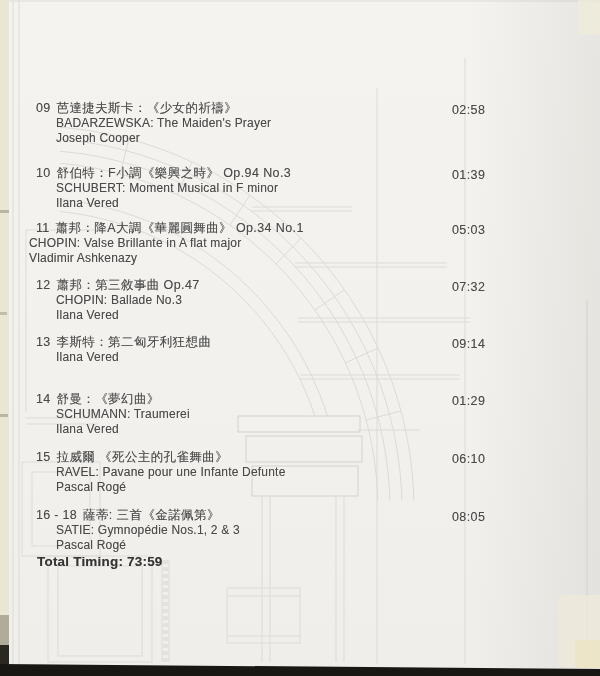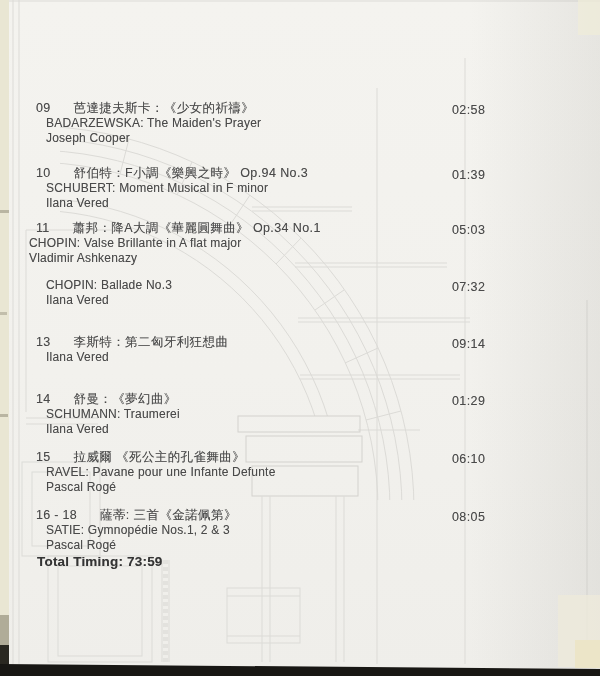--- a/index.html
+++ b/index.html
@@ -3,24 +3,24 @@
 <meta charset="utf-8">
 <style>
   html,body{margin:0;padding:0;background:#888;}
   .page{
     position:relative;width:600px;height:676px;overflow:hidden;
     background:linear-gradient(180deg,#f4f3ef 0%,#f2f1ed 55%,#efeeea 100%);
     font-family:"Liberation Sans","DejaVu Sans",sans-serif;
   }
   .bg{position:absolute;left:0;top:0;width:600px;height:676px;}
   .track{position:absolute;left:36px;color:#4a4a4a;}
-  .l1{display:flex;gap:23px;white-space:nowrap;font-size:12.5px;line-height:15px;letter-spacing:0.4px;
+  .l1{display:flex;gap:6px;white-space:nowrap;font-size:12.5px;line-height:15px;letter-spacing:0.4px;
       text-shadow:0 0 0.5px rgba(90,90,90,0.45);}
   .no{letter-spacing:0.3px;}
-  .l2,.l3{font-size:12px;line-height:14.5px;margin-left:10px;letter-spacing:0.2px;
+  .l2,.l3{font-size:12px;line-height:14.5px;margin-left:20px;letter-spacing:0.2px;
       text-shadow:0 0 0.5px rgba(90,90,90,0.45);}
   .track.outdent .l2,.track.outdent .l3{margin-left:-7px;}
   .time{position:absolute;left:452px;font-size:12.5px;color:#4a4a4a;letter-spacing:0.4px;
       text-shadow:0 0 0.5px rgba(90,90,90,0.45);}
   .total{position:absolute;left:37px;top:554px;font-size:13.5px;font-weight:bold;color:#343434;
       letter-spacing:0.2px;text-shadow:0 0 0.5px rgba(60,60,60,0.4);}
 </style>
 </head>
 <body>
 
@@ -130,20 +130,24 @@
     <div class="track outdent" style="top:221px">
       <div class="l1">
         <span class="no">11</span>
         <span class="zh">蕭邦：降A大調《華麗圓舞曲》 Op.34 No.1</span>
       </div>
       <div class="l2">CHOPIN: Valse Brillante in A flat major</div>
       <div class="l3">Vladimir Ashkenazy</div>
     </div>
 
     <div class="track" style="top:278px">
+      <div class="l1">
+        <span class="no">12</span>
+        <span class="zh">蕭邦：第三敘事曲 Op.47</span>
+      </div>
       <div class="l2">CHOPIN: Ballade No.3</div>
       <div class="l3">Ilana Vered</div>
     </div>
 
     <div class="track" style="top:335px">
       <div class="l1">
         <span class="no">13</span>
         <span class="zh">李斯特：第二匈牙利狂想曲</span>
       </div>
       <div class="l3">Ilana Vered</div>

